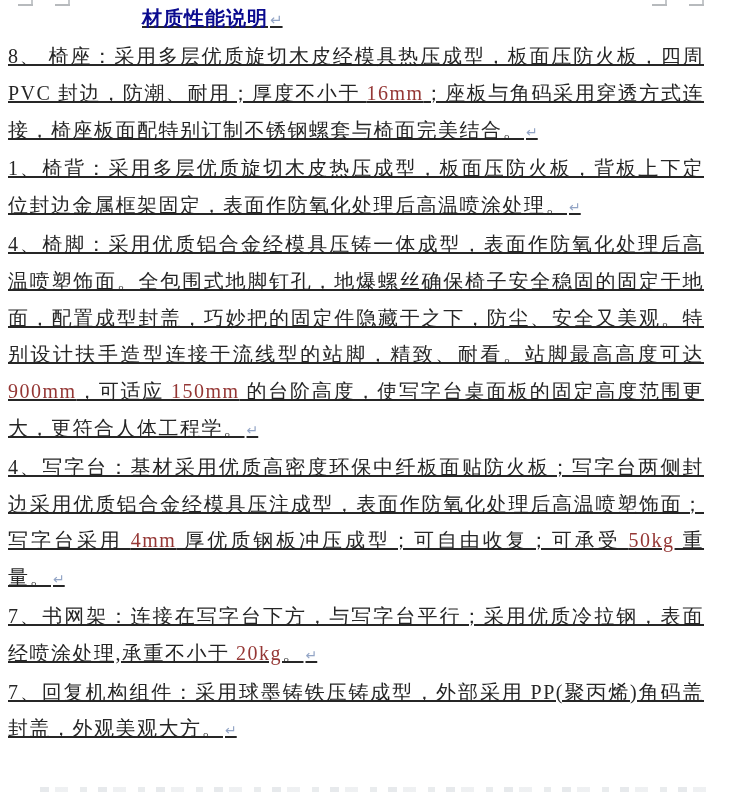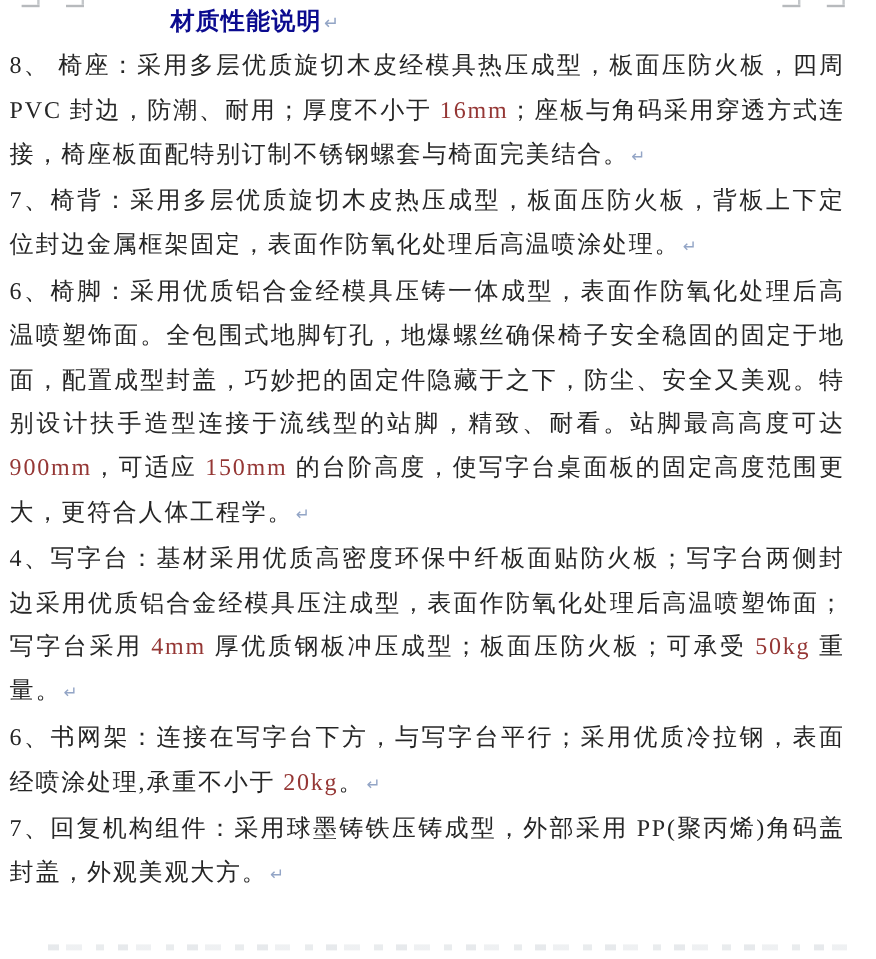--- a/index.html
+++ b/index.html
@@ -10,20 +10,21 @@
   .page {
     position: relative;
     width: 730px;
     height: 799px;
     overflow: hidden;
     box-sizing: border-box;
     background: var(--page-bg, #ffffff);
     font-family: "Liberation Serif", "DejaVu Serif", serif;
     color: var(--body-color, #262626);
     padding: 3px 26px 0 8px;
+    text-decoration: underline;
   }
   .doc-title {
     margin: 0 0 3px 134px;
     font-family: "Liberation Sans", "DejaVu Sans", sans-serif;
     font-weight: bold;
     font-size: 20px;
     line-height: 30px;
     color: var(--title-color, #0b0b8f);
     letter-spacing: 1px;
   }
@@ -104,22 +105,22 @@
   </div>
   <div class="cut-top right">
     <span class="dash"></span>
     <span class="dash"></span>
   </div>
 
   <h1 class="doc-title"><span>材质性能说明</span><span class="pilcrow title-pilcrow">↵</span></h1>
 
   <div class="doc-body" id="paragraphs">
       <p><span>8、 椅座：采用多层优质旋切木皮经模具热压成型，板面压防火板，四周 PVC 封边，防潮、耐用；厚度不小于 </span><span class="measure">16mm</span><span>；座板与角码采用穿透方式连接，椅座板面配特别订制不锈钢螺套与椅面完美结合。</span><span class="pilcrow">↵</span></p>
-      <p><span>7、椅背：采用多层优质旋切木皮热压成型，板面压防火板，背板上下定位封边金属框架固定，表面作防氧化处理后高温喷涂处理。</span><span class="pilcrow">↵</span></p>
-      <p><span>6、椅脚：采用优质铝合金经模具压铸一体成型，表面作防氧化处理后高温喷塑饰面。全包围式地脚钉孔，地爆螺丝确保椅子安全稳固的固定于地面，配置成型封盖，巧妙把的固定件隐藏于之下，防尘、安全又美观。特别设计扶手造型连接于流线型的站脚，精致、耐看。站脚最高高度可达 </span><span class="measure">900mm</span><span>，可适应 </span><span class="measure">150mm</span><span> 的台阶高度，使写字台桌面板的固定高度范围更大，更符合人体工程学。</span><span class="pilcrow">↵</span></p>
-      <p><span>4、写字台：基材采用优质高密度环保中纤板面贴防火板；写字台两侧封边采用优质铝合金经模具压注成型，表面作防氧化处理后高温喷塑饰面；写字台采用 </span><span class="measure">4mm</span><span> 厚优质钢板冲压成型；板面压防火板；可承受 </span><span class="measure">50kg</span><span> 重量。</span><span class="pilcrow">↵</span></p>
-      <p><span>6、书网架：连接在写字台下方，与写字台平行；采用优质冷拉钢，表面经喷涂处理,承重不小于 </span><span class="measure">20kg</span><span>。</span><span class="pilcrow">↵</span></p>
+      <p><span>1、椅背：采用多层优质旋切木皮热压成型，板面压防火板，背板上下定位封边金属框架固定，表面作防氧化处理后高温喷涂处理。</span><span class="pilcrow">↵</span></p>
+      <p><span>4、椅脚：采用优质铝合金经模具压铸一体成型，表面作防氧化处理后高温喷塑饰面。全包围式地脚钉孔，地爆螺丝确保椅子安全稳固的固定于地面，配置成型封盖，巧妙把的固定件隐藏于之下，防尘、安全又美观。特别设计扶手造型连接于流线型的站脚，精致、耐看。站脚最高高度可达 </span><span class="measure">900mm</span><span>，可适应 </span><span class="measure">150mm</span><span> 的台阶高度，使写字台桌面板的固定高度范围更大，更符合人体工程学。</span><span class="pilcrow">↵</span></p>
+      <p><span>4、写字台：基材采用优质高密度环保中纤板面贴防火板；写字台两侧封边采用优质铝合金经模具压注成型，表面作防氧化处理后高温喷塑饰面；写字台采用 </span><span class="measure">4mm</span><span> 厚优质钢板冲压成型；可自由收复；可承受 </span><span class="measure">50kg</span><span> 重量。</span><span class="pilcrow">↵</span></p>
+      <p><span>7、书网架：连接在写字台下方，与写字台平行；采用优质冷拉钢，表面经喷涂处理,承重不小于 </span><span class="measure">20kg</span><span>。</span><span class="pilcrow">↵</span></p>
       <p><span>7、回复机构组件：采用球墨铸铁压铸成型，外部采用 PP(聚丙烯)角码盖封盖，外观美观大方。</span><span class="pilcrow">↵</span></p>
     </div>
 
   <div class="cut-bottom"></div>
 
 </div>
 
 </body></html>

